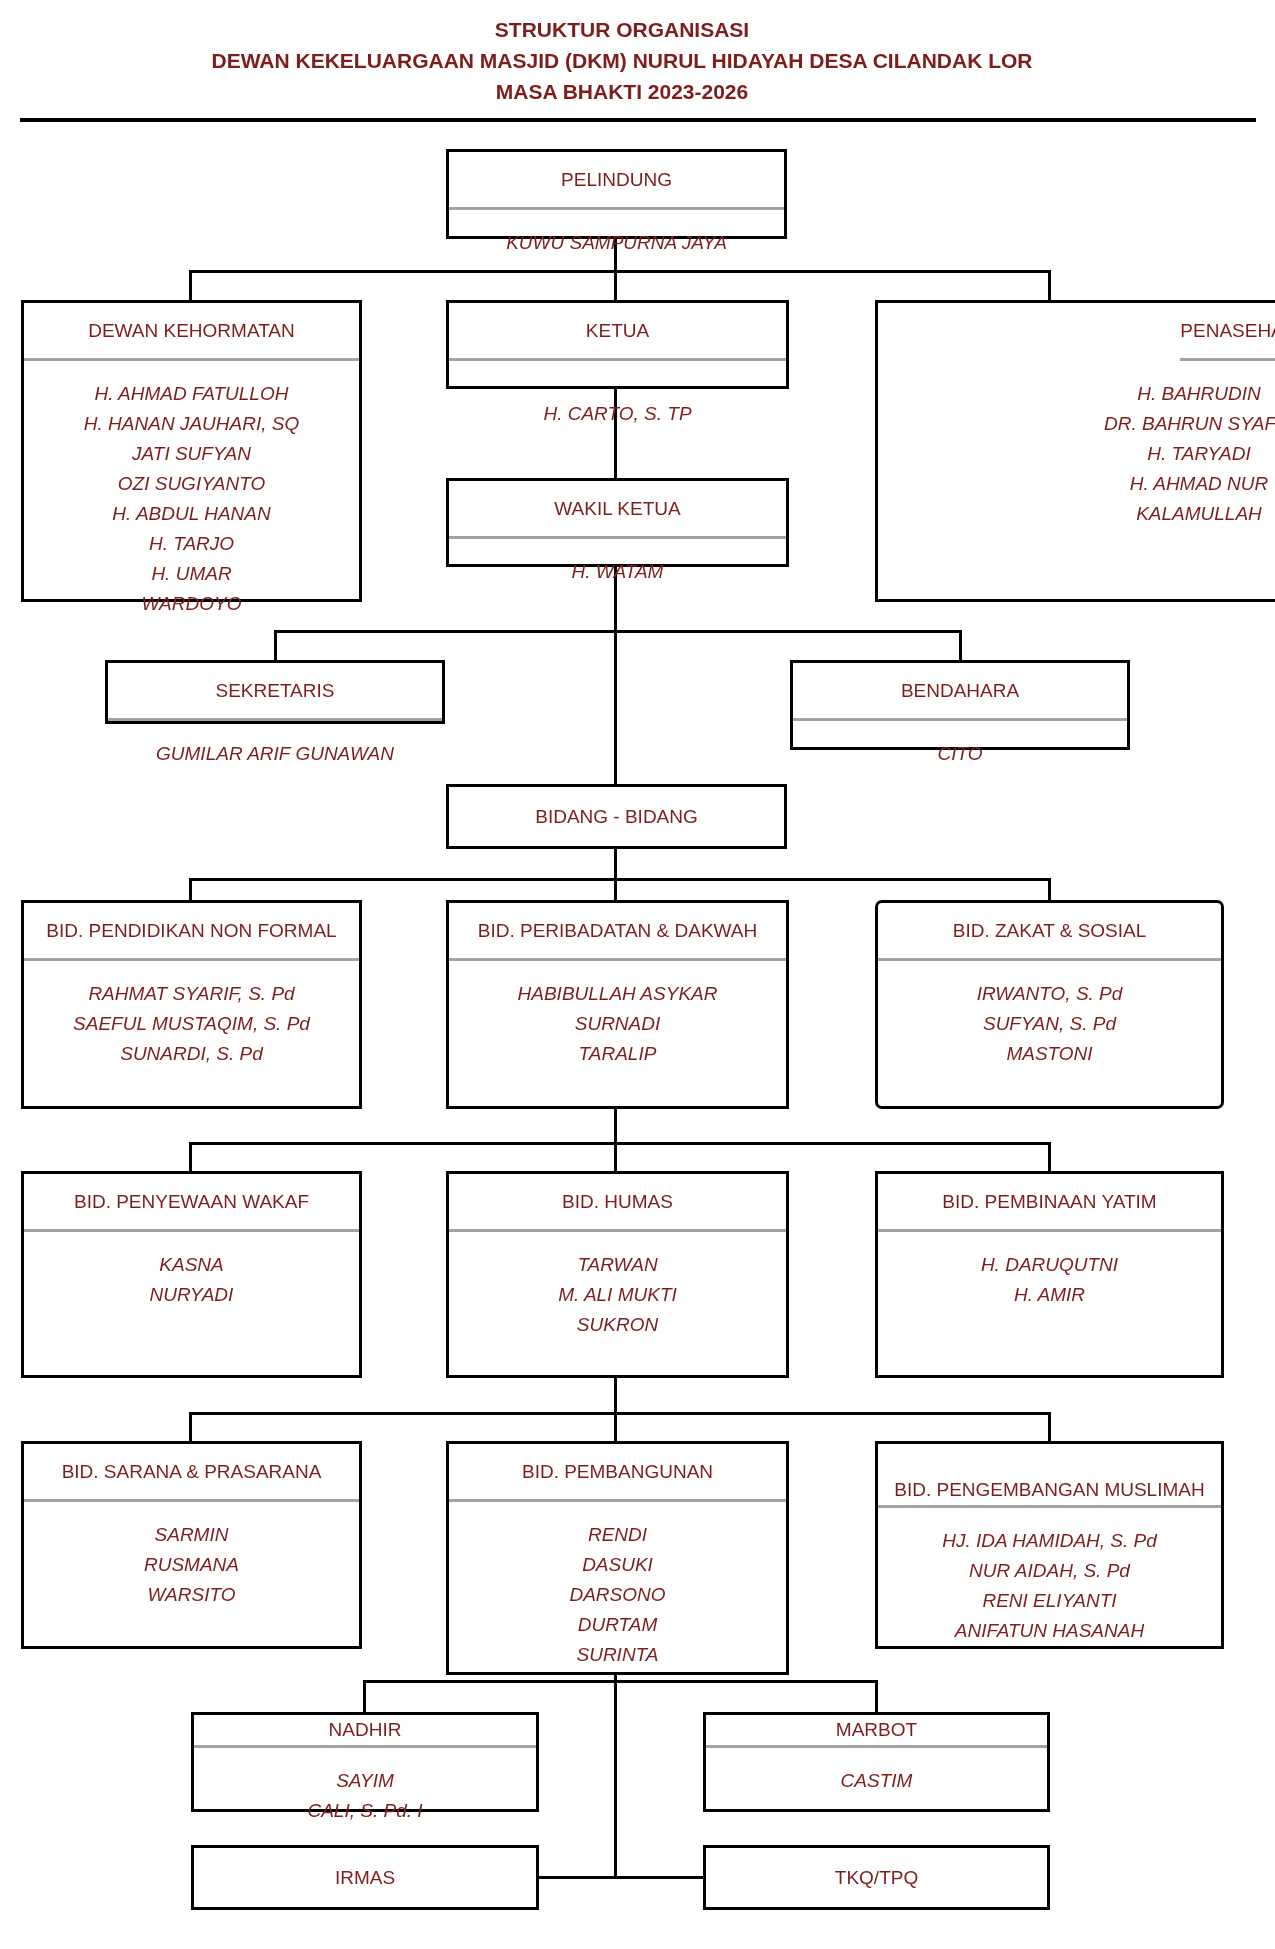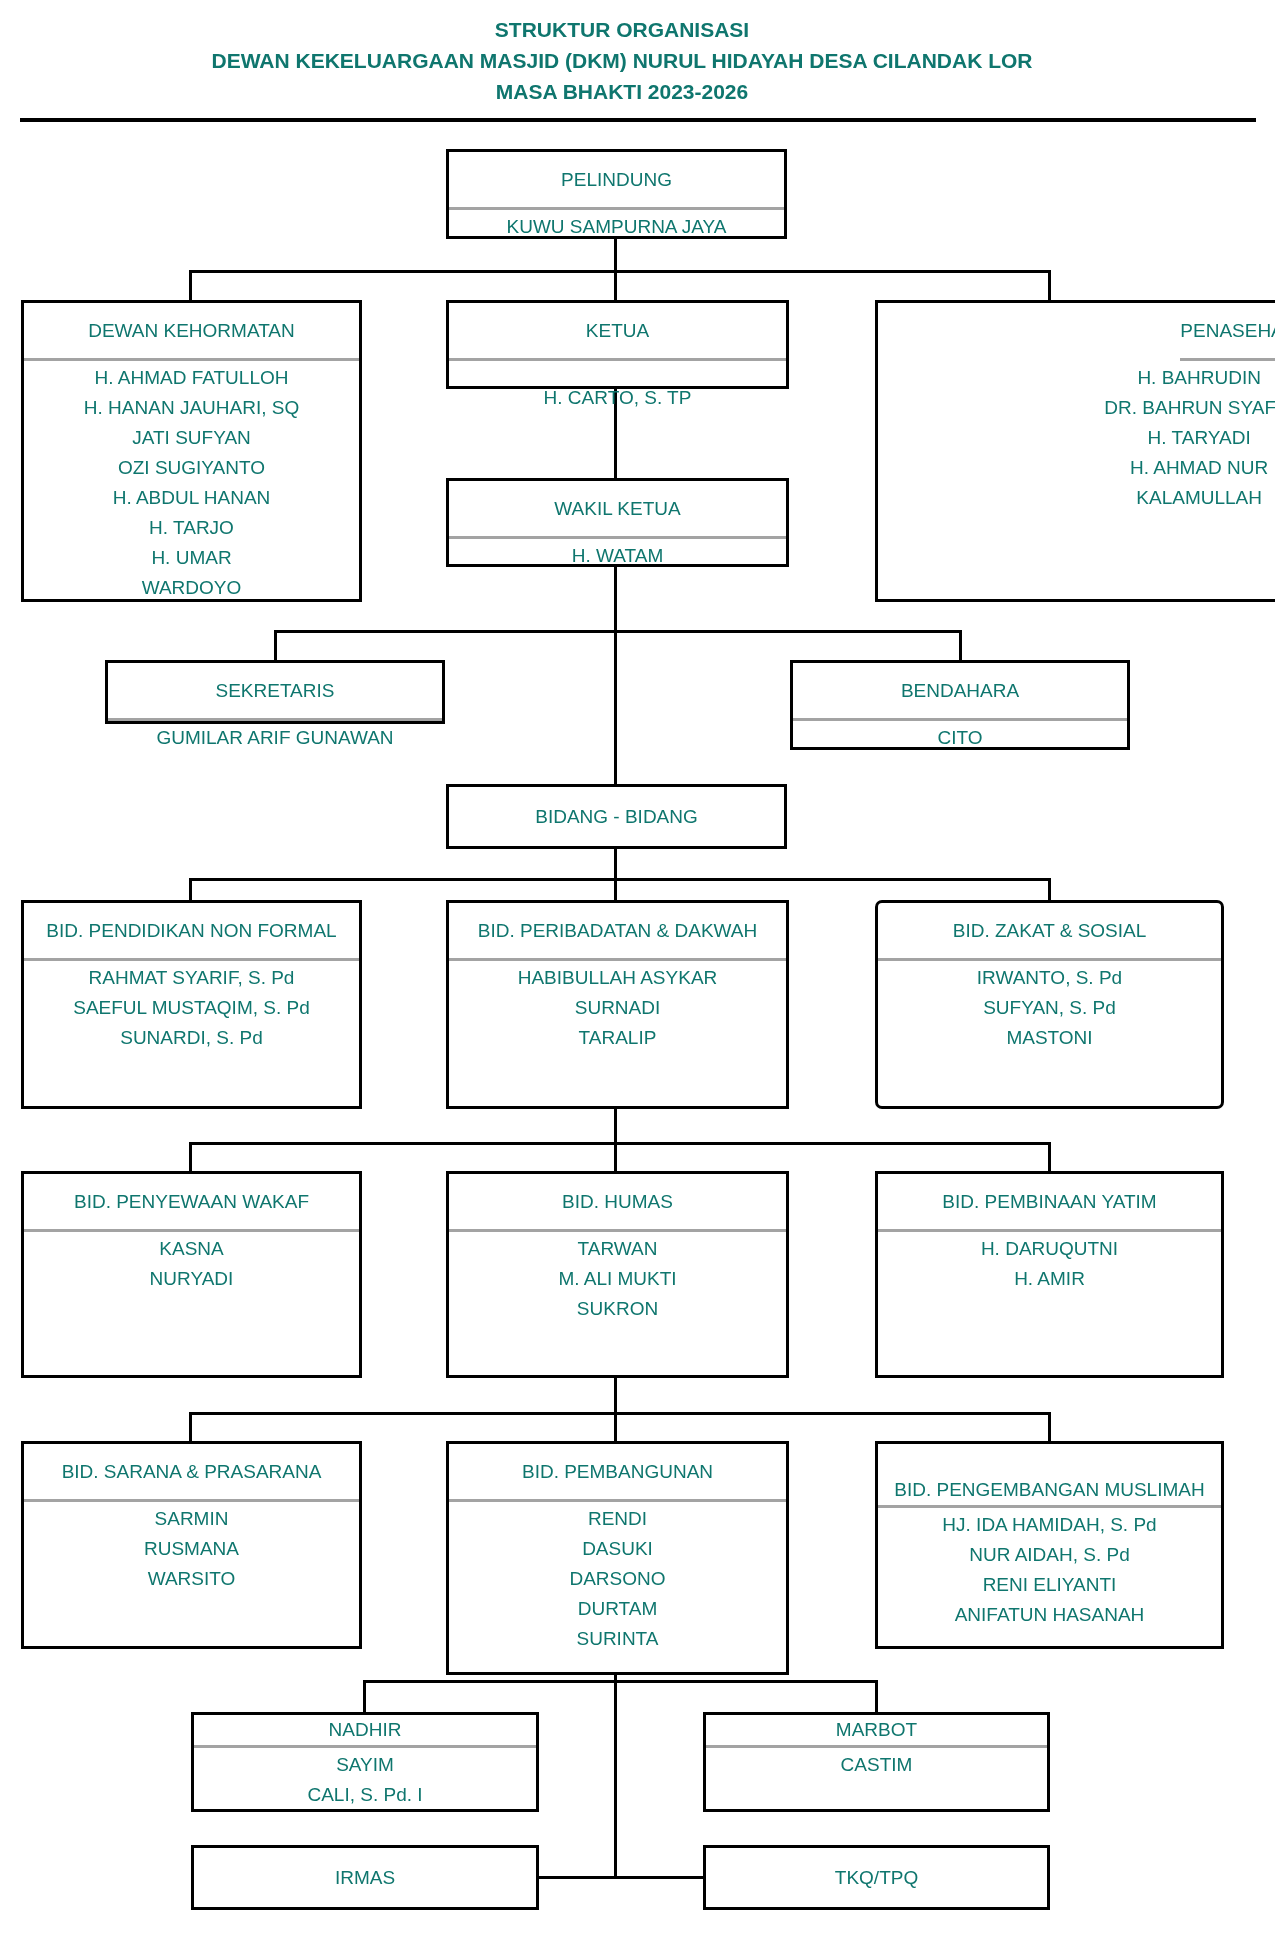--- a/index.html
+++ b/index.html
@@ -1,21 +1,21 @@
 <!DOCTYPE html>
 <html><head>
 <meta charset="utf-8">
 <style>
   html,body{margin:0;padding:0;background:#ffffff;}
   #canvas{
     position:relative;
     width:1275px;height:1949px;
     background:#ffffff;
     font-family:"Liberation Sans", sans-serif;
-    color:#0f766e;
+    color:#7f1d1d;
     overflow:hidden;
   }
   
   #doc-title{
     position:absolute;left:0;top:14px;width:1244px;
     text-align:center;font-weight:bold;font-size:21px;line-height:31px;
   }
   #title-rule{
     position:absolute;left:20px;top:118px;width:1236px;height:4px;background:#000;
   }
@@ -25,21 +25,21 @@
     box-sizing:border-box;display:flex;flex-direction:column;
   }
   .bhead{
     flex:0 0 58px;box-sizing:border-box;border-bottom:3px solid #a3a3a3;
     display:flex;align-items:center;justify-content:center;
     font-size:19px;text-align:center;
   }
   .bhead.short{flex:0 0 33px;}
   .bhead.tall{flex:0 0 64px;align-items:flex-end;padding-bottom:4px;}
   .box.single .bhead{flex:1 1 auto;border-bottom:none;}
-  .bbody{flex:1 1 auto;display:flex;flex-direction:column;padding-top:2px;}
+  .bbody{flex:1 1 auto;display:flex;flex-direction:column;padding-top:18px;font-style:italic;}
   .member{line-height:30px;font-size:19px;text-align:center;white-space:nowrap;}
   
   #bx-pelindung{left:446px;top:149px;width:341px;height:90px;}
   #bx-dewan{left:21px;top:300px;width:341px;height:302px;}
   #bx-ketua{left:446px;top:300px;width:343px;height:89px;gap:20px;}
   #bx-penasehat{left:875px;top:300px;width:422px;height:302px;align-items:flex-end;}
   #bx-wakil{left:446px;top:478px;width:343px;height:89px;}
   #bx-sekretaris{left:105px;top:660px;width:340px;height:64px;}
   #bx-bendahara{left:790px;top:660px;width:340px;height:90px;}
   #bx-bidang{left:446px;top:784px;width:341px;height:65px;}

